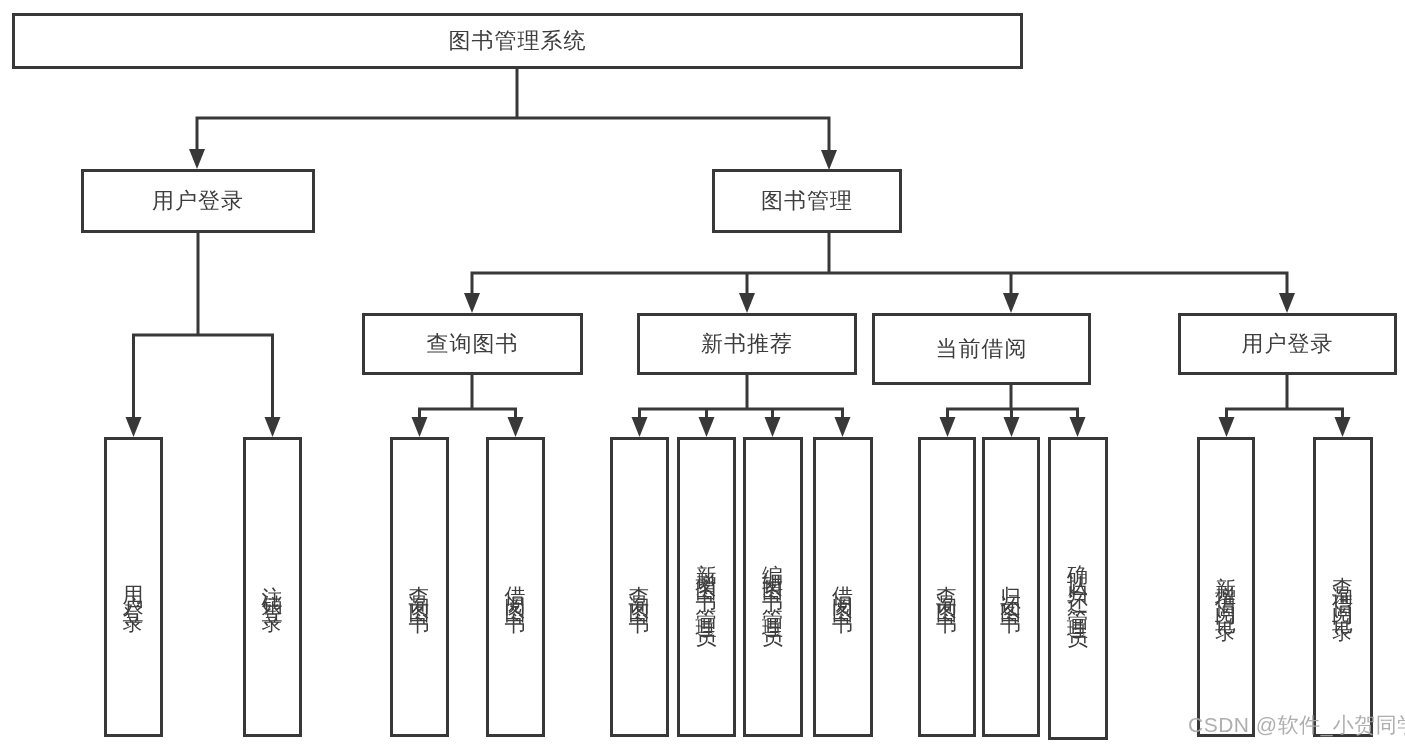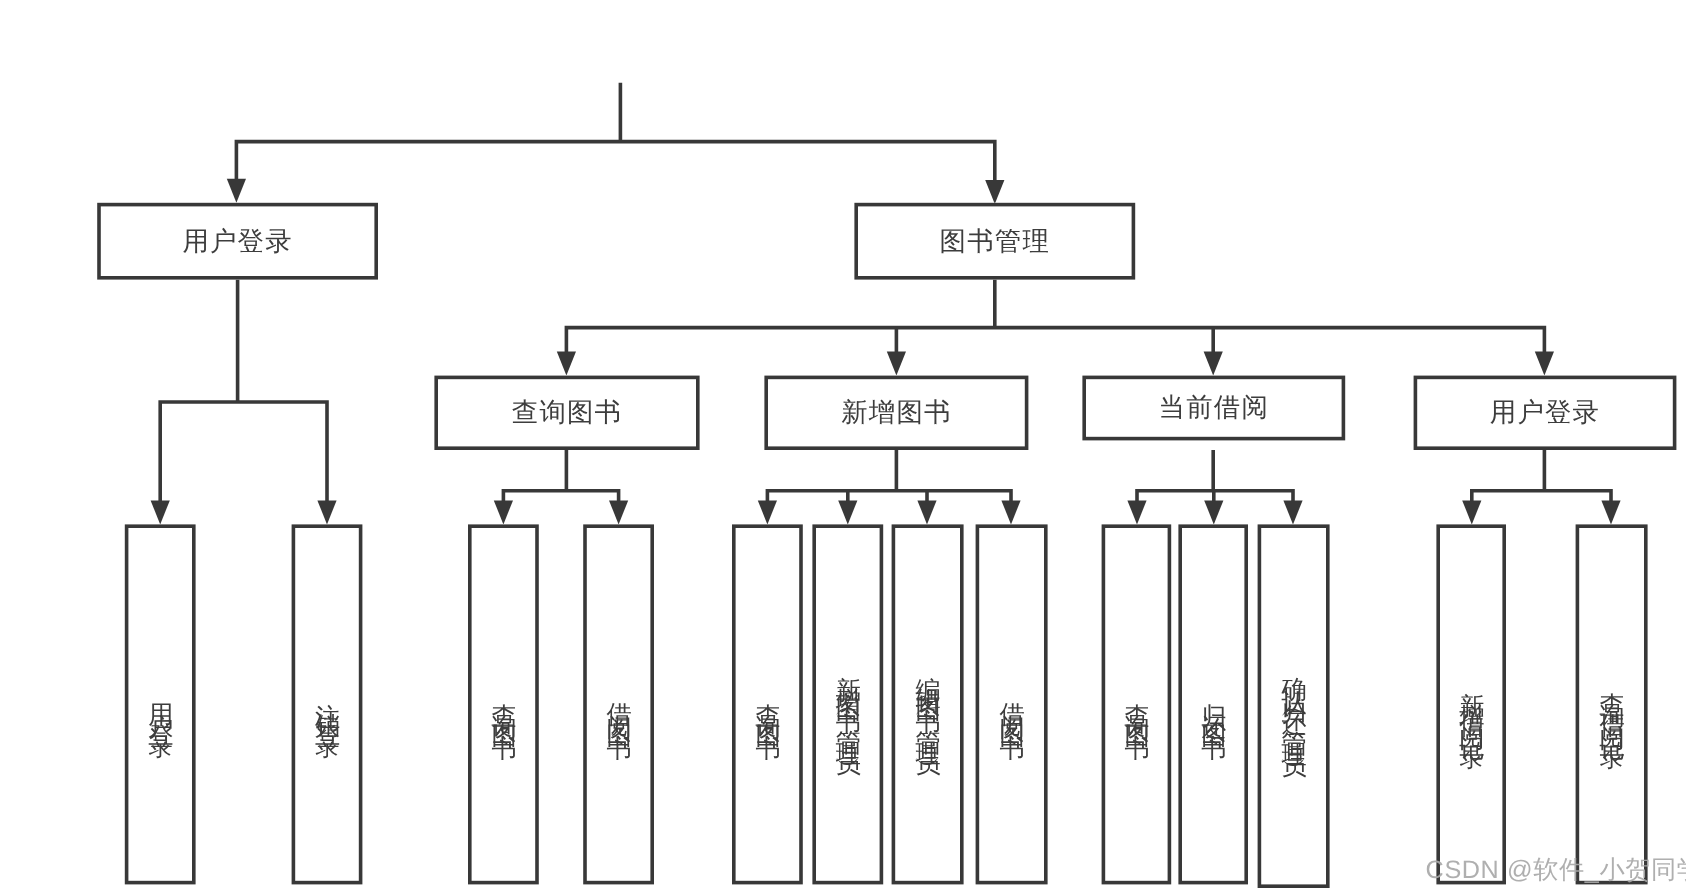--- a/index.html
+++ b/index.html
@@ -78,35 +78,38 @@
       <polygon points="764.5,417 780.5,417 772.5,437"></polygon>
       <polygon points="834.5,417 850.5,417 842.5,437"></polygon>
       <polygon points="939.5,417 955.5,417 947.5,437"></polygon>
       <polygon points="1003.5,417 1019.5,417 1011.5,437"></polygon>
       <polygon points="1069.5,417 1085.5,417 1077.5,437"></polygon>
       <polygon points="1218.5,417 1234.5,417 1226.5,437"></polygon>
       <polygon points="1334.5,417 1350.5,417 1342.5,437"></polygon>
     </g>
   </svg>
 
+  <div class="box h" style="left:12px;top:13px;width:1011px;height:56px">
+    <span>图书管理系统</span>
+  </div>
 
   <div class="box h" style="left:81px;top:169px;width:234px;height:64px">
     <span>用户登录</span>
   </div>
-  <div class="box h" style="left:712px;top:169px;width:234px;height:64px">
+  <div class="box h" style="left:712px;top:169px;width:190px;height:64px">
     <span>图书管理</span>
   </div>
 
   <div class="box h" style="left:362px;top:313px;width:221px;height:62px">
     <span>查询图书</span>
   </div>
   <div class="box h" style="left:637px;top:313px;width:220px;height:62px">
-    <span>新增图书</span>
+    <span>新书推荐</span>
   </div>
-  <div class="box h" style="left:902px;top:313px;width:219px;height:54px">
+  <div class="box h" style="left:872px;top:313px;width:219px;height:72px">
     <span>当前借阅</span>
   </div>
   <div class="box h" style="left:1178px;top:313px;width:219px;height:62px">
     <span>用户登录</span>
   </div>
 
   <div class="box v" style="left:104px;top:437px;width:59px;height:300px">
     <span>用户登录</span>
   </div>
   <div class="box v" style="left:243px;top:437px;width:59px;height:300px">

